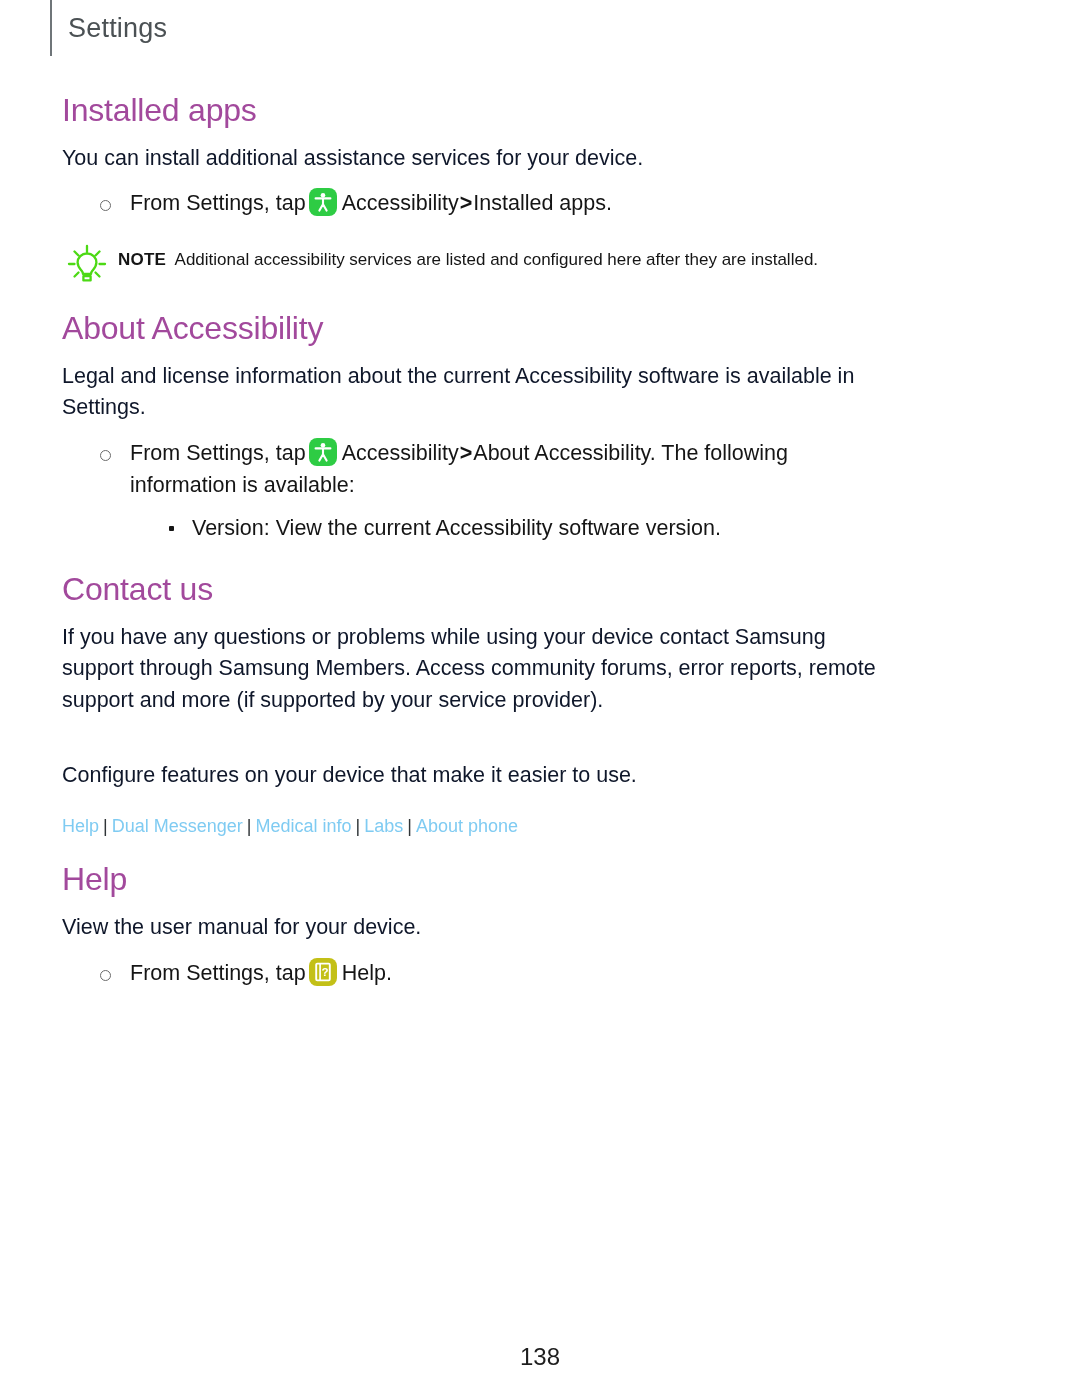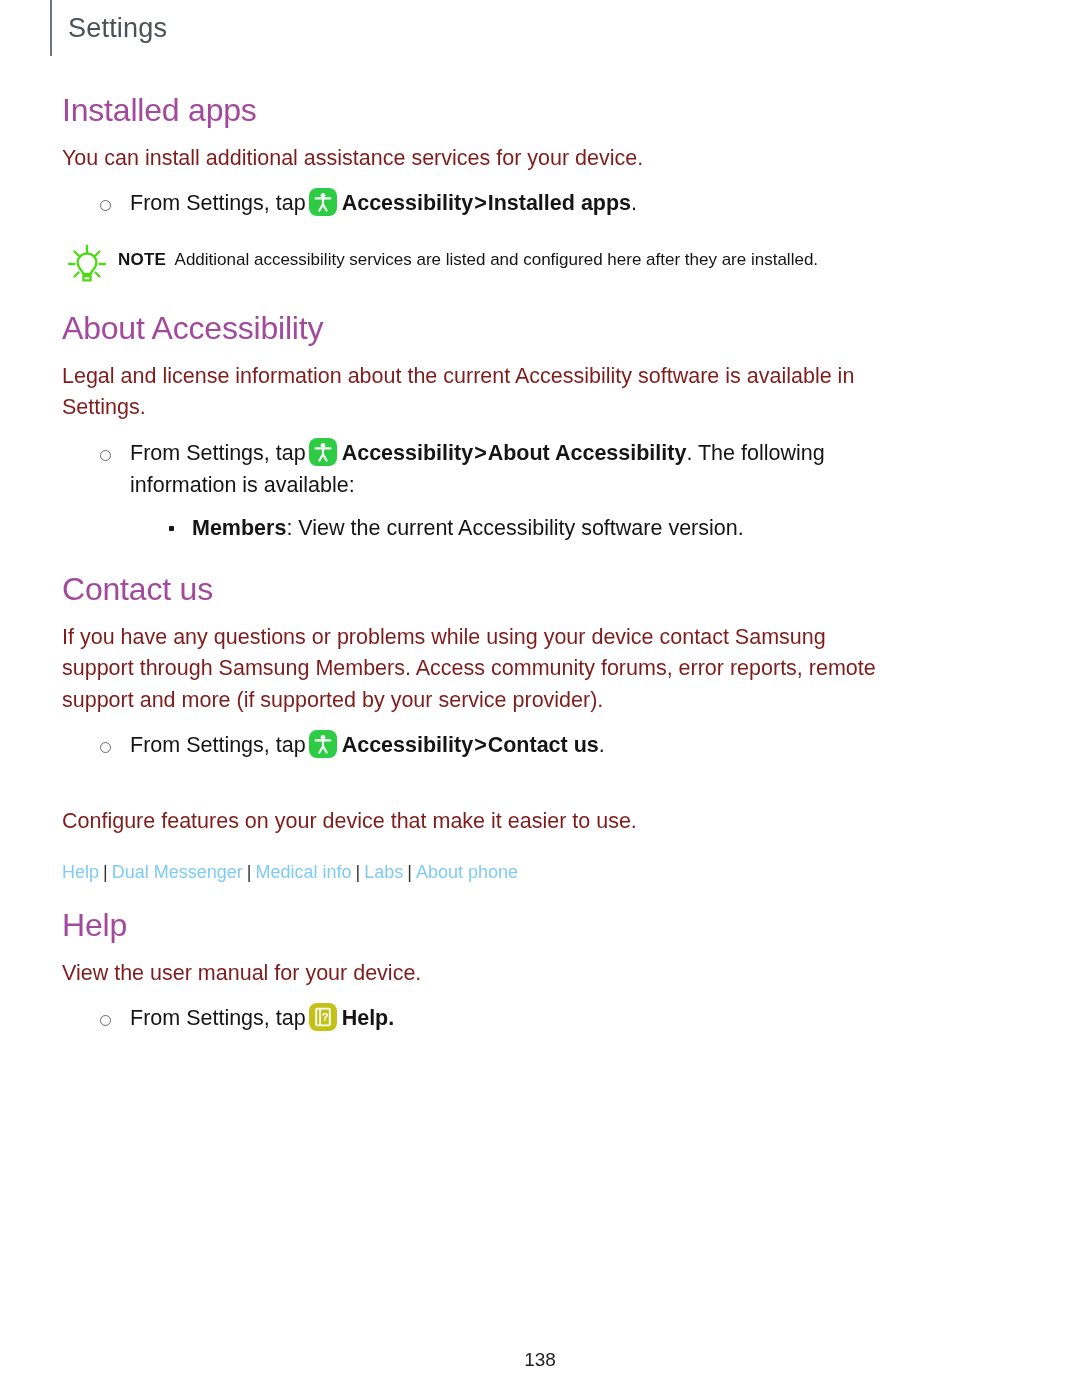--- a/index.html
+++ b/index.html
@@ -71,21 +71,21 @@
     color: #a2499c;
     margin: 0 0 14px 0;
     letter-spacing: -0.2px;
     line-height: 1.15;
   }
 
   p.body-text {
     font-size: 21.5px;
     line-height: 1.47;
     margin: 0 0 10px 0;
-    color: #7f1d1d;
+    color: #0f172a;
     font-weight: 400;
   }
 
   
   ul.level1 {
     list-style: none;
     margin: 14px 0 10px 0;
     padding: 0 0 0 36px;
   }
   ul.level1 > li {
@@ -124,21 +124,21 @@
   ul.level2 > li::before {
     content: "";
     position: absolute;
     left: 3px;
     top: 13px;
     width: 5px;
     height: 5px;
     background: #151515;
     border-radius: 1px;
   }
-  .bold { font-weight: 700; }
+  .bold { font-weight: 400; }
   .chev { font-weight: 700; padding: 0 1px; }
 
   
   .app-icon {
     display: inline-block;
     vertical-align: -6px;
     width: 28px;
     height: 28px;
     border-radius: 8px;
     margin: 0 5px 0 3px;
@@ -194,21 +194,21 @@
   .gap-md { height: 22px; }
   .gap-sm { height: 12px; }
 
   
   .page-number {
     position: absolute;
     bottom: 26px;
     left: 0;
     width: 1080px;
     text-align: center;
-    font-size: 19px;
+    font-size: 24px;
     color: #1e1e1e;
   }
 </style>
 </head>
 <body>
 
 <div class="page">
 
   <div class="running-header">
     <div class="header-rule"></div>
@@ -253,38 +253,31 @@
     <p class="body-text">Legal and license information about the current Accessibility software is available in Settings.</p>
 
     <ul class="level1">
       <li><span>From Settings, tap</span><span class="app-icon icon-accessibility"><svg viewBox="0 0 28 28" xmlns="http://www.w3.org/2000/svg">
               <circle cx="14" cy="7.2" r="2.3" fill="#ffffff"></circle>
               <path d="M6.6 10.4 L21.4 10.4" stroke="#ffffff" stroke-width="2.1" stroke-linecap="round"></path>
               <path d="M14 10.6 L14 16.2 M14 16.2 L10.4 22.6 M14 16.2 L17.6 22.6" stroke="#ffffff" stroke-width="2.1" stroke-linecap="round" fill="none"></path>
             </svg></span><span class="bold">Accessibility</span><span class="chev">&gt;</span><span class="bold">About Accessibility</span><span>. The following information is available:</span>
 
         <ul class="level2">
-          <li><span class="bold">Members</span><span>: View the current Accessibility software version.</span></li>
+          <li><span class="bold">Version</span><span>: View the current Accessibility software version.</span></li>
         </ul>
       </li>
     </ul>
 
     <div class="gap-sm"></div>
 
     <h2 class="sub-title">Contact us</h2>
 
     <p class="body-text">If you have any questions or problems while using your device contact Samsung support through Samsung Members. Access community forums, error reports, remote support and more (if supported by your service provider).</p>
 
-    <ul class="level1">
-      <li><span>From Settings, tap</span><span class="app-icon icon-accessibility"><svg viewBox="0 0 28 28" xmlns="http://www.w3.org/2000/svg">
-              <circle cx="14" cy="7.2" r="2.3" fill="#ffffff"></circle>
-              <path d="M6.6 10.4 L21.4 10.4" stroke="#ffffff" stroke-width="2.1" stroke-linecap="round"></path>
-              <path d="M14 10.6 L14 16.2 M14 16.2 L10.4 22.6 M14 16.2 L17.6 22.6" stroke="#ffffff" stroke-width="2.1" stroke-linecap="round" fill="none"></path>
-            </svg></span><span class="bold">Accessibility</span><span class="chev">&gt;</span><span class="bold">Contact us</span><span>.</span></li>
-    </ul>
 
     <div class="gap-lg"></div>
 
 
     <p class="body-text">Configure features on your device that make it easier to use.</p>
 
     <div class="related-links"><a href="#">Help</a><span class="link-sep">|</span><a href="#">Dual Messenger</a><span class="link-sep">|</span><a href="#">Medical info</a><span class="link-sep">|</span><a href="#">Labs</a><span class="link-sep">|</span><a href="#">About phone</a></div>
 
     <div class="gap-md"></div>
 

